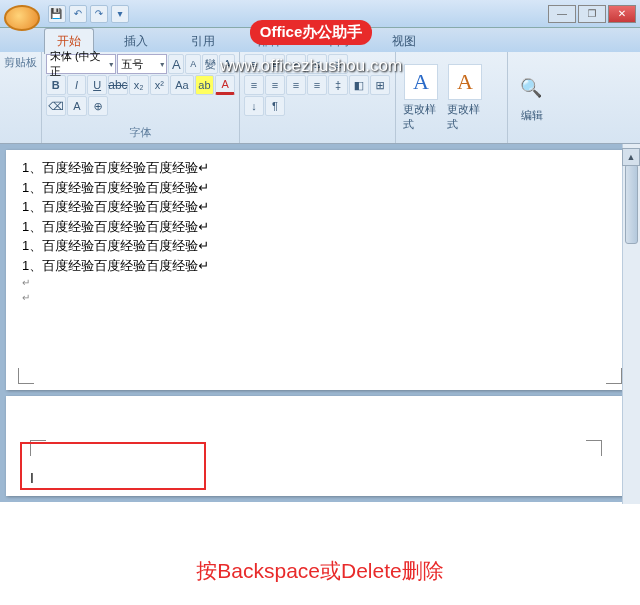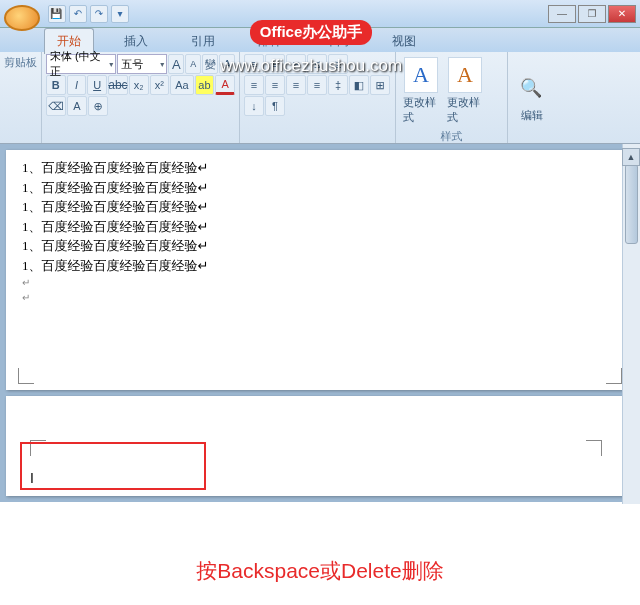--- a/index.html
+++ b/index.html
@@ -33,21 +33,21 @@
 .A-icon{width:34px;height:36px;border:1px solid #c8d8e8;background:#fff;display:flex;align-items:center;justify-content:center;font-size:22px;font-family:serif}
 .A-icon.blue{color:#2a6ac8}
 .A-icon.og{color:#c86a1a}
 .find-icon{width:34px;height:36px;display:flex;align-items:center;justify-content:center;font-size:18px;color:#2a6ac8}
 .watermark{position:absolute;top:20px;left:220px;z-index:99;text-align:center}
 .wm-badge{background:#e82a2a;color:#fff;padding:3px 10px;border-radius:12px;font-size:15px;font-weight:bold;display:inline-block}
 .wm-badge .o{color:#fff}
 .wm-url{color:#fff;font-size:17px;text-shadow:1px 1px 2px #000;margin-top:11px}
 .doc-area{background:#9db8d2;padding:6px;height:358px;position:relative}
 .page{background:#fff;height:240px;padding:8px 16px;box-shadow:1px 1px 3px rgba(0,0,0,.3);position:relative}
-.line{font-size:13px;font-family:Liberation Serif, serif;color:#000;line-height:1.5;white-space:nowrap}
+.line{font-size:13px;font-family:Liberation Sans, sans-serif;color:#000;line-height:1.5;white-space:nowrap}
 .pmark{color:#888;font-size:10px}
 .corner{position:absolute;width:16px;height:16px}
 .corner.bl{bottom:6px;left:12px;border-left:1px solid #888;border-bottom:1px solid #888}
 .corner.br{bottom:6px;right:12px;border-right:1px solid #888;border-bottom:1px solid #888}
 .page2{background:#fff;height:100px;margin-top:6px;position:relative;box-shadow:1px 1px 3px rgba(0,0,0,.3)}
 .redbox{position:absolute;border:2px solid #e82a2a;left:14px;top:46px;width:186px;height:48px}
 .cursor{position:absolute;left:24px;top:74px;font-size:14px}
 .corner2{position:absolute;width:16px;height:16px}
 .corner2.tl{top:44px;left:24px;border-left:1px solid #888;border-top:1px solid #888}
 .corner2.tr{top:44px;right:32px;border-right:1px solid #888;border-top:1px solid #888}
@@ -114,20 +114,21 @@
         <div class="tbtn wide">Aa</div>
         <div class="tbtn" style="background:#ffff60">ab</div>
         <div class="tbtn" style="color:#c82a2a;border-bottom:3px solid #c82a2a">A</div>
       </div>
       <div class="row">
         <div class="tbtn">⌫</div>
         <div class="tbtn">A</div>
         <div class="tbtn">⊕</div>
       </div>
     </div>
+    <div class="grp-label">字体</div>
   </div>
 
   <div class="grp" style="width:156px">
     <div class="grp-body col">
       <div class="row">
         <div class="tbtn">≡</div>
         <div class="tbtn">≡</div>
         <div class="tbtn">≡</div>
         <div class="tbtn">≤</div>
         <div class="tbtn">≥</div>
@@ -152,21 +153,20 @@
     <div class="grp-body">
       <div class="bigbtn">
         <div class="A-icon blue">A</div>
         <span>更改样式</span>
       </div>
       <div class="bigbtn">
         <div class="A-icon og">A</div>
         <span>更改样式</span>
       </div>
     </div>
-    <div class="grp-label">样式</div>
   </div>
 
   <div class="grp" style="width:48px;border-right:none">
     <div class="grp-body">
       <div class="bigbtn">
         <div class="find-icon">🔍</div>
         <span>编辑</span>
       </div>
     </div>
     <div class="grp-label"></div>

